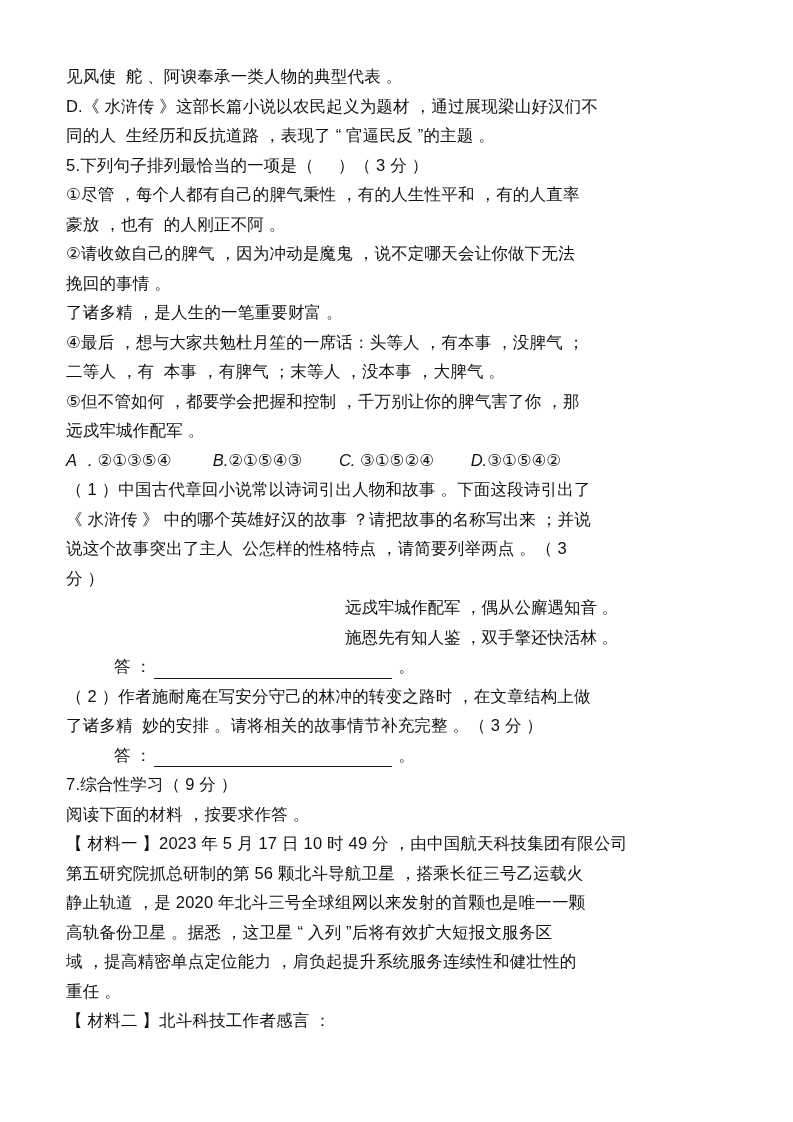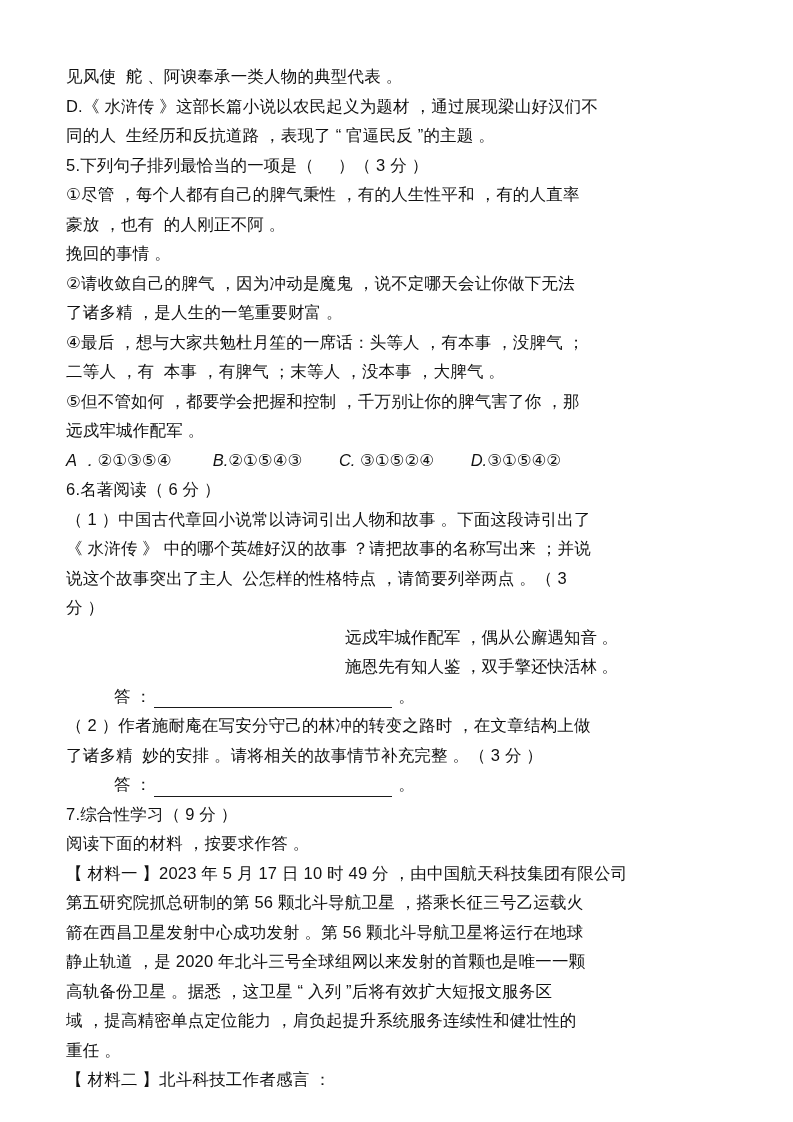--- a/index.html
+++ b/index.html
@@ -63,30 +63,29 @@
 
 <div class="page">
 
   <div class="line">见风使  舵 、阿谀奉承一类人物的典型代表 。</div>
   <div class="line">D.《 水浒传 》这部长篇小说以农民起义为题材 ，通过展现梁山好汉们不</div>
   <div class="line">同的人  生经历和反抗道路 ，表现了 “ 官逼民反 ”的主题 。</div>
 
   <div class="line">5.下列句子排列最恰当的一项是（     ）（ 3 分 ）</div>
   <div class="line">①尽管 ，每个人都有自己的脾气秉性 ，有的人生性平和 ，有的人直率</div>
   <div class="line">豪放 ，也有  的人刚正不阿 。</div>
+  <div class="line">②请收敛自己的脾气 ，因为冲动是魔鬼 ，说不定哪天会让你做下无法</div>
   <div class="line">挽回的事情 。</div>
-  <div class="line">②请收敛自己的脾气 ，因为冲动是魔鬼 ，说不定哪天会让你做下无法</div>
   <div class="line">了诸多精 ，是人生的一笔重要财富 。</div>
   <div class="line">④最后 ，想与大家共勉杜月笙的一席话：头等人 ，有本事 ，没脾气 ；</div>
   <div class="line">二等人 ，有  本事 ，有脾气 ；末等人 ，没本事 ，大脾气 。</div>
   <div class="line">⑤但不管如何 ，都要学会把握和控制 ，千万别让你的脾气害了你 ，那</div>
   <div class="line">远戍牢城作配军 。</div>
   <div class="options">A ．②①③⑤④         B.②①⑤④③        C. ③①⑤②④        D.③①⑤④②</div>
 
-  <div class="line">6.名著阅读（ 6 分 ）</div>
   <div class="line">（ 1 ）中国古代章回小说常以诗词引出人物和故事 。下面这段诗引出了</div>
   <div class="line">《 水浒传 》 中的哪个英雄好汉的故事 ？请把故事的名称写出来 ；并说</div>
   <div class="line">说这个故事突出了主人  公怎样的性格特点 ，请简要列举两点 。（ 3</div>
   <div class="line">分 ）</div>
 
   <div class="poem">远戍牢城作配军 ，偶从公廨遇知音 。</div>
   <div class="poem">施恩先有知人鉴 ，双手擎还快活林 。</div>
 
   <div class="answer-row">
     <span class="answer-label">答 ：</span>
@@ -101,21 +100,20 @@
     <span class="answer-label">答 ：</span>
     <span class="answer-blank"></span>
     <span class="answer-tail"> 。</span>
   </div>
 
   <div class="line">7.综合性学习（ 9 分 ）</div>
   <div class="line">阅读下面的材料 ，按要求作答 。</div>
 
   <div class="line">【 材料一 】2023 年 5 月 17 日 10 时 49 分 ，由中国航天科技集团有限公司</div>
   <div class="line">第五研究院抓总研制的第 56 颗北斗导航卫星 ，搭乘长征三号乙运载火</div>
-  <div class="line">箭在西昌卫星发射中心成功发射 。第 56 颗北斗导航卫星将运行在地球</div>
   <div class="line">静止轨道 ，是 2020 年北斗三号全球组网以来发射的首颗也是唯一一颗</div>
   <div class="line">高轨备份卫星 。据悉 ，这卫星 “ 入列 ”后将有效扩大短报文服务区</div>
   <div class="line">域 ，提高精密单点定位能力 ，肩负起提升系统服务连续性和健壮性的</div>
   <div class="line">重任 。</div>
 
   <div class="line">【 材料二 】北斗科技工作者感言 ：</div>
 
 </div>
 
 </body></html>

